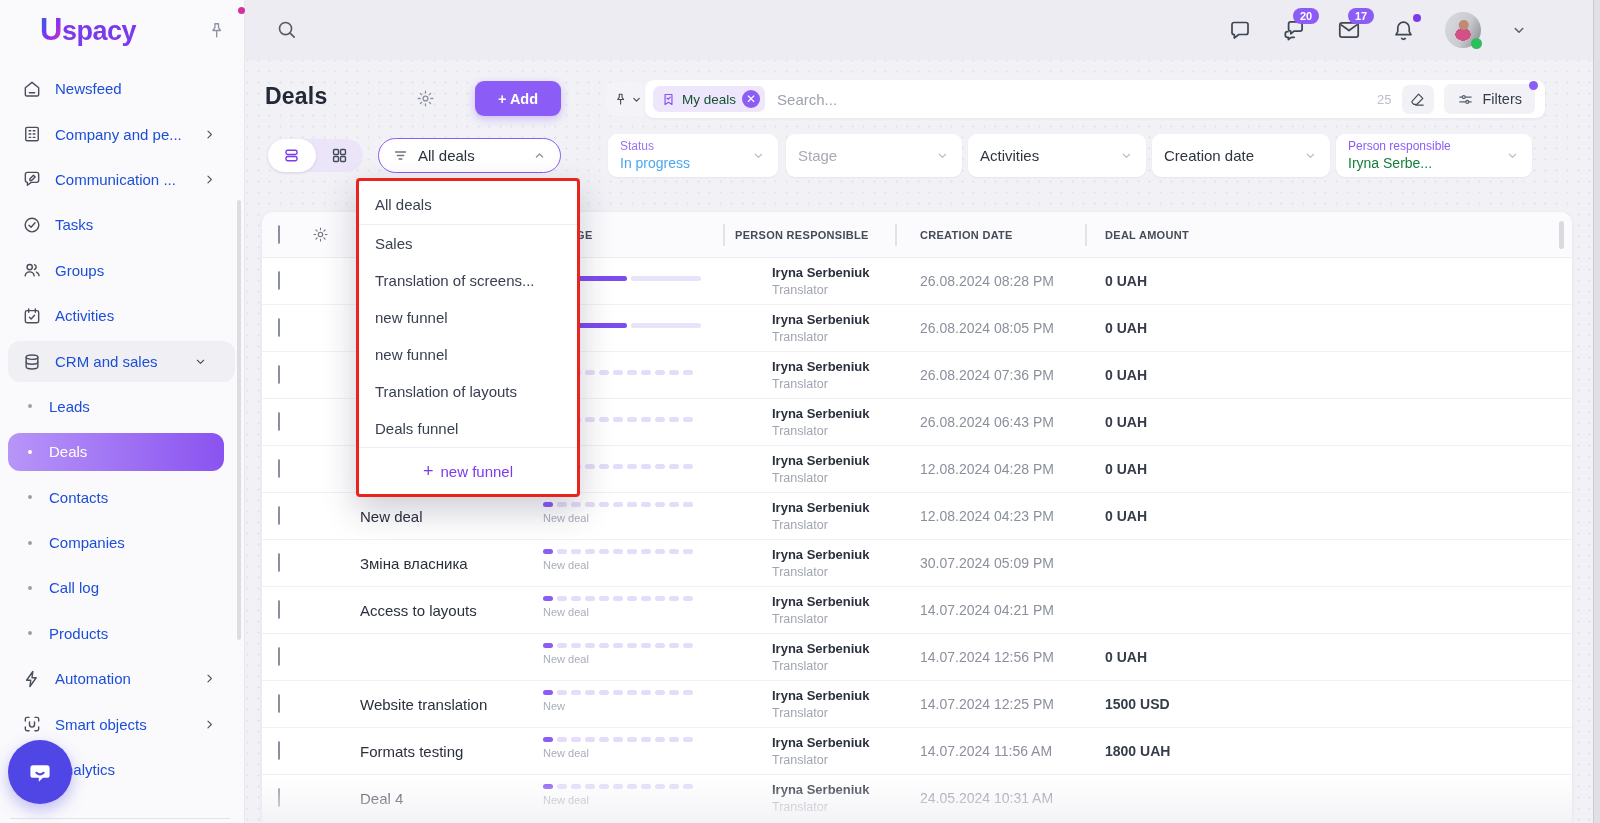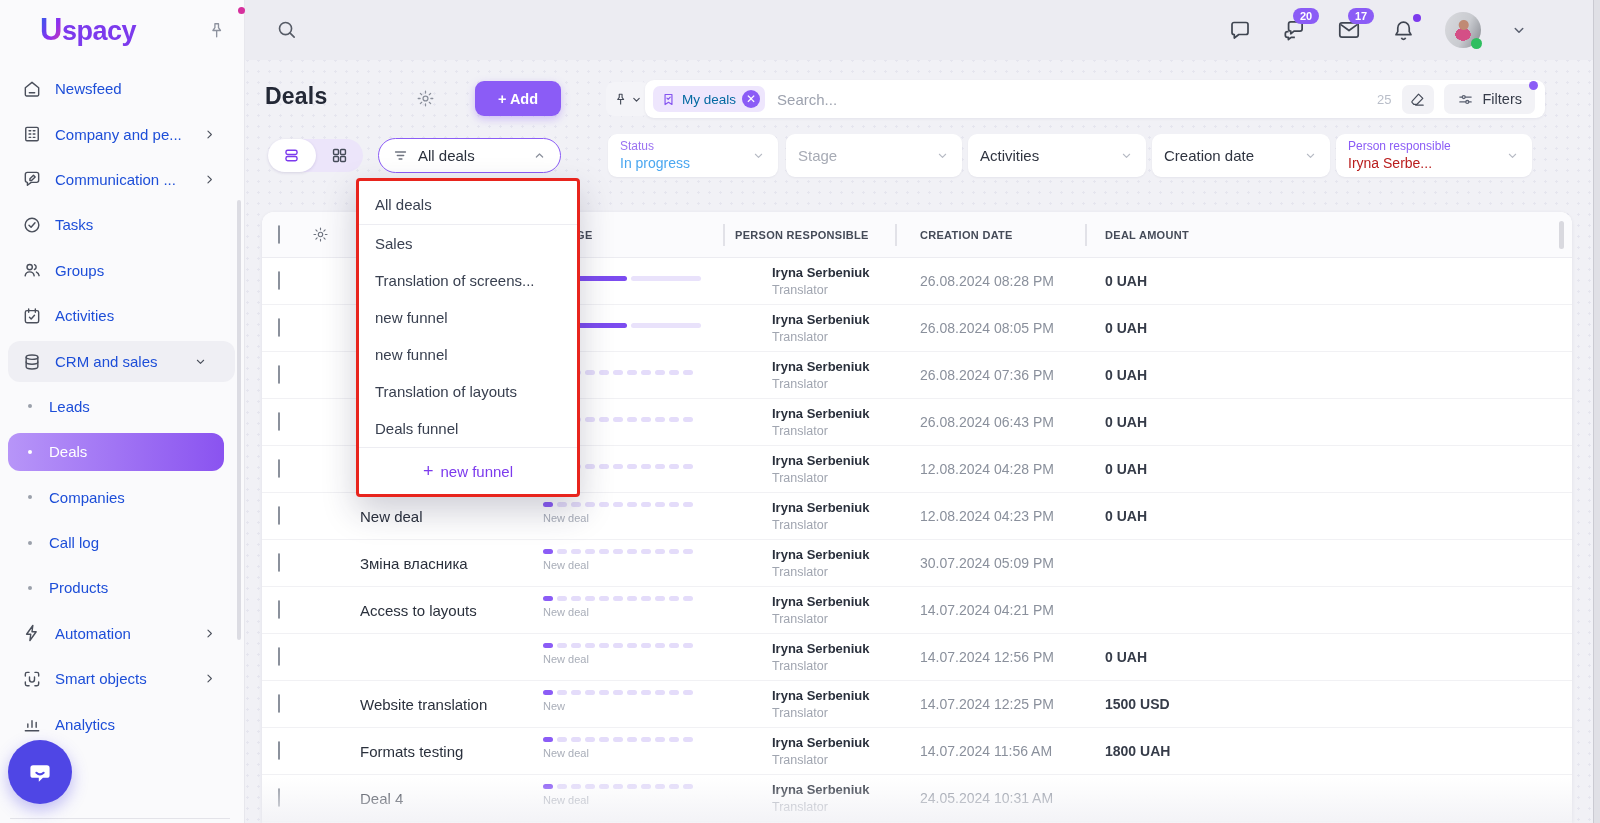--- a/index.html
+++ b/index.html
@@ -60,21 +60,21 @@
 
   
   .main { position:absolute; left:245px; top:60px; width:1355px; height:763px; }
   .page-title { position:absolute; left:20px; top:23px; font-size:23px; font-weight:700; color:#232836; letter-spacing:.2px; }
   .title-gear { position:absolute; left:171px; top:29px; color:#8a8f9b; }
   .add-btn { position:absolute; left:230px; top:21px; width:86px; height:35px; background:#8b5cf6; border:none; border-radius:9px; color:#fff; font-size:14.5px; font-weight:600; font-family:inherit; display:flex; align-items:center; justify-content:center; gap:6px; box-shadow:0 3px 8px rgba(139,92,246,.35); }
   .pin-box { position:absolute; left:361px; top:22px; width:44px; height:34px; background:#f4f4f8; border-radius:8px; display:flex; align-items:center; justify-content:center; gap:2px; color:#6f7480; }
 
   .searchbar { position:absolute; left:400px; top:20px; width:900px; height:38px; background:#fff; border-radius:9px; display:flex; align-items:center; padding:0 10px 0 8px; box-shadow:0 1px 3px rgba(25,25,60,.06); }
   .tag-chip { display:flex; align-items:center; gap:6px; height:26px; background:#eee6fd; border-radius:7px; padding:0 5px 0 8px; flex:none; }
-  .tag-chip .lbl { color:#0369a1; font-size:13.5px; font-weight:500; }
+  .tag-chip .lbl { color:#14532d; font-size:13.5px; font-weight:500; }
   .tag-x { width:18px; height:18px; border-radius:50%; background:#8b5cf6; color:#fff; font-size:12px; display:flex; align-items:center; justify-content:center; line-height:1; }
   .search-input { border:none; outline:none; flex:1; margin-left:12px; font-size:15px; color:#2a303c; font-family:inherit; background:transparent; }
   .search-input::placeholder { color:#9da2ae; }
   .search-count { color:#b9bec9; font-size:13px; margin-right:10px; }
   .eraser-btn { width:32px; height:29px; background:#f2f2f6; border-radius:7px; display:flex; align-items:center; justify-content:center; color:#5a6070; margin-right:10px; flex:none; }
   .filters-btn { position:relative; height:30px; background:#f2f2f6; border-radius:7px; display:flex; align-items:center; gap:9px; padding:0 13px; color:#363c49; font-size:14.5px; flex:none; }
   .filters-dot { position:absolute; top:-3px; right:-3px; width:9px; height:9px; border-radius:50%; background:#8b5cf6; }
 
   .view-toggle { position:absolute; left:23px; top:79px; width:95px; height:33px; background:#ece5fa; border-radius:17px; display:flex; }
   .vt-seg { flex:1; display:flex; align-items:center; justify-content:center; border-radius:17px; color:#67627a; }
@@ -252,20 +252,26 @@
       </div>
       <div class="nav-row sub selected sub">
         <div class="nav-item">
           <span class="bullet"></span>
           <span>Deals</span>
         </div>
       </div>
       <div class="nav-row sub">
         <div class="nav-item">
           <span class="bullet"></span>
+          <span>Contacts</span>
+        </div>
+      </div>
+      <div class="nav-row sub">
+        <div class="nav-item">
+          <span class="bullet"></span>
           <span>Companies</span>
         </div>
       </div>
       <div class="nav-row sub">
         <div class="nav-item">
           <span class="bullet"></span>
           <span>Call log</span>
         </div>
       </div>
       <div class="nav-row sub">
@@ -499,21 +505,21 @@
         <span class="chip-single" style="color: rgb(47, 52, 64);">Creation date</span>
         <span class="chev ico">
           <svg width="15" height="15" viewBox="0 0 24 24" fill="none" stroke="currentColor" stroke-width="1.7" stroke-linecap="round" stroke-linejoin="round">
             <path d="m7 10 5 5 5-5"></path>
           </svg>
         </span>
       </div>
       <div class="chip" style="left: 1091px; width: 196px;">
         <div class="chip-col">
           <span class="chip-label" style="color: rgb(139, 92, 246);">Person responsible</span>
-          <span class="chip-value" style="color: #b91c1c;">Iryna Serbe...</span>
+          <span class="chip-value" style="color: #15803d;">Iryna Serbe...</span>
         </div>
         <span class="chev ico">
           <svg width="15" height="15" viewBox="0 0 24 24" fill="none" stroke="currentColor" stroke-width="1.7" stroke-linecap="round" stroke-linejoin="round">
             <path d="m7 10 5 5 5-5"></path>
           </svg>
         </span>
       </div>
     </div>
 
   <div class="table-card">

